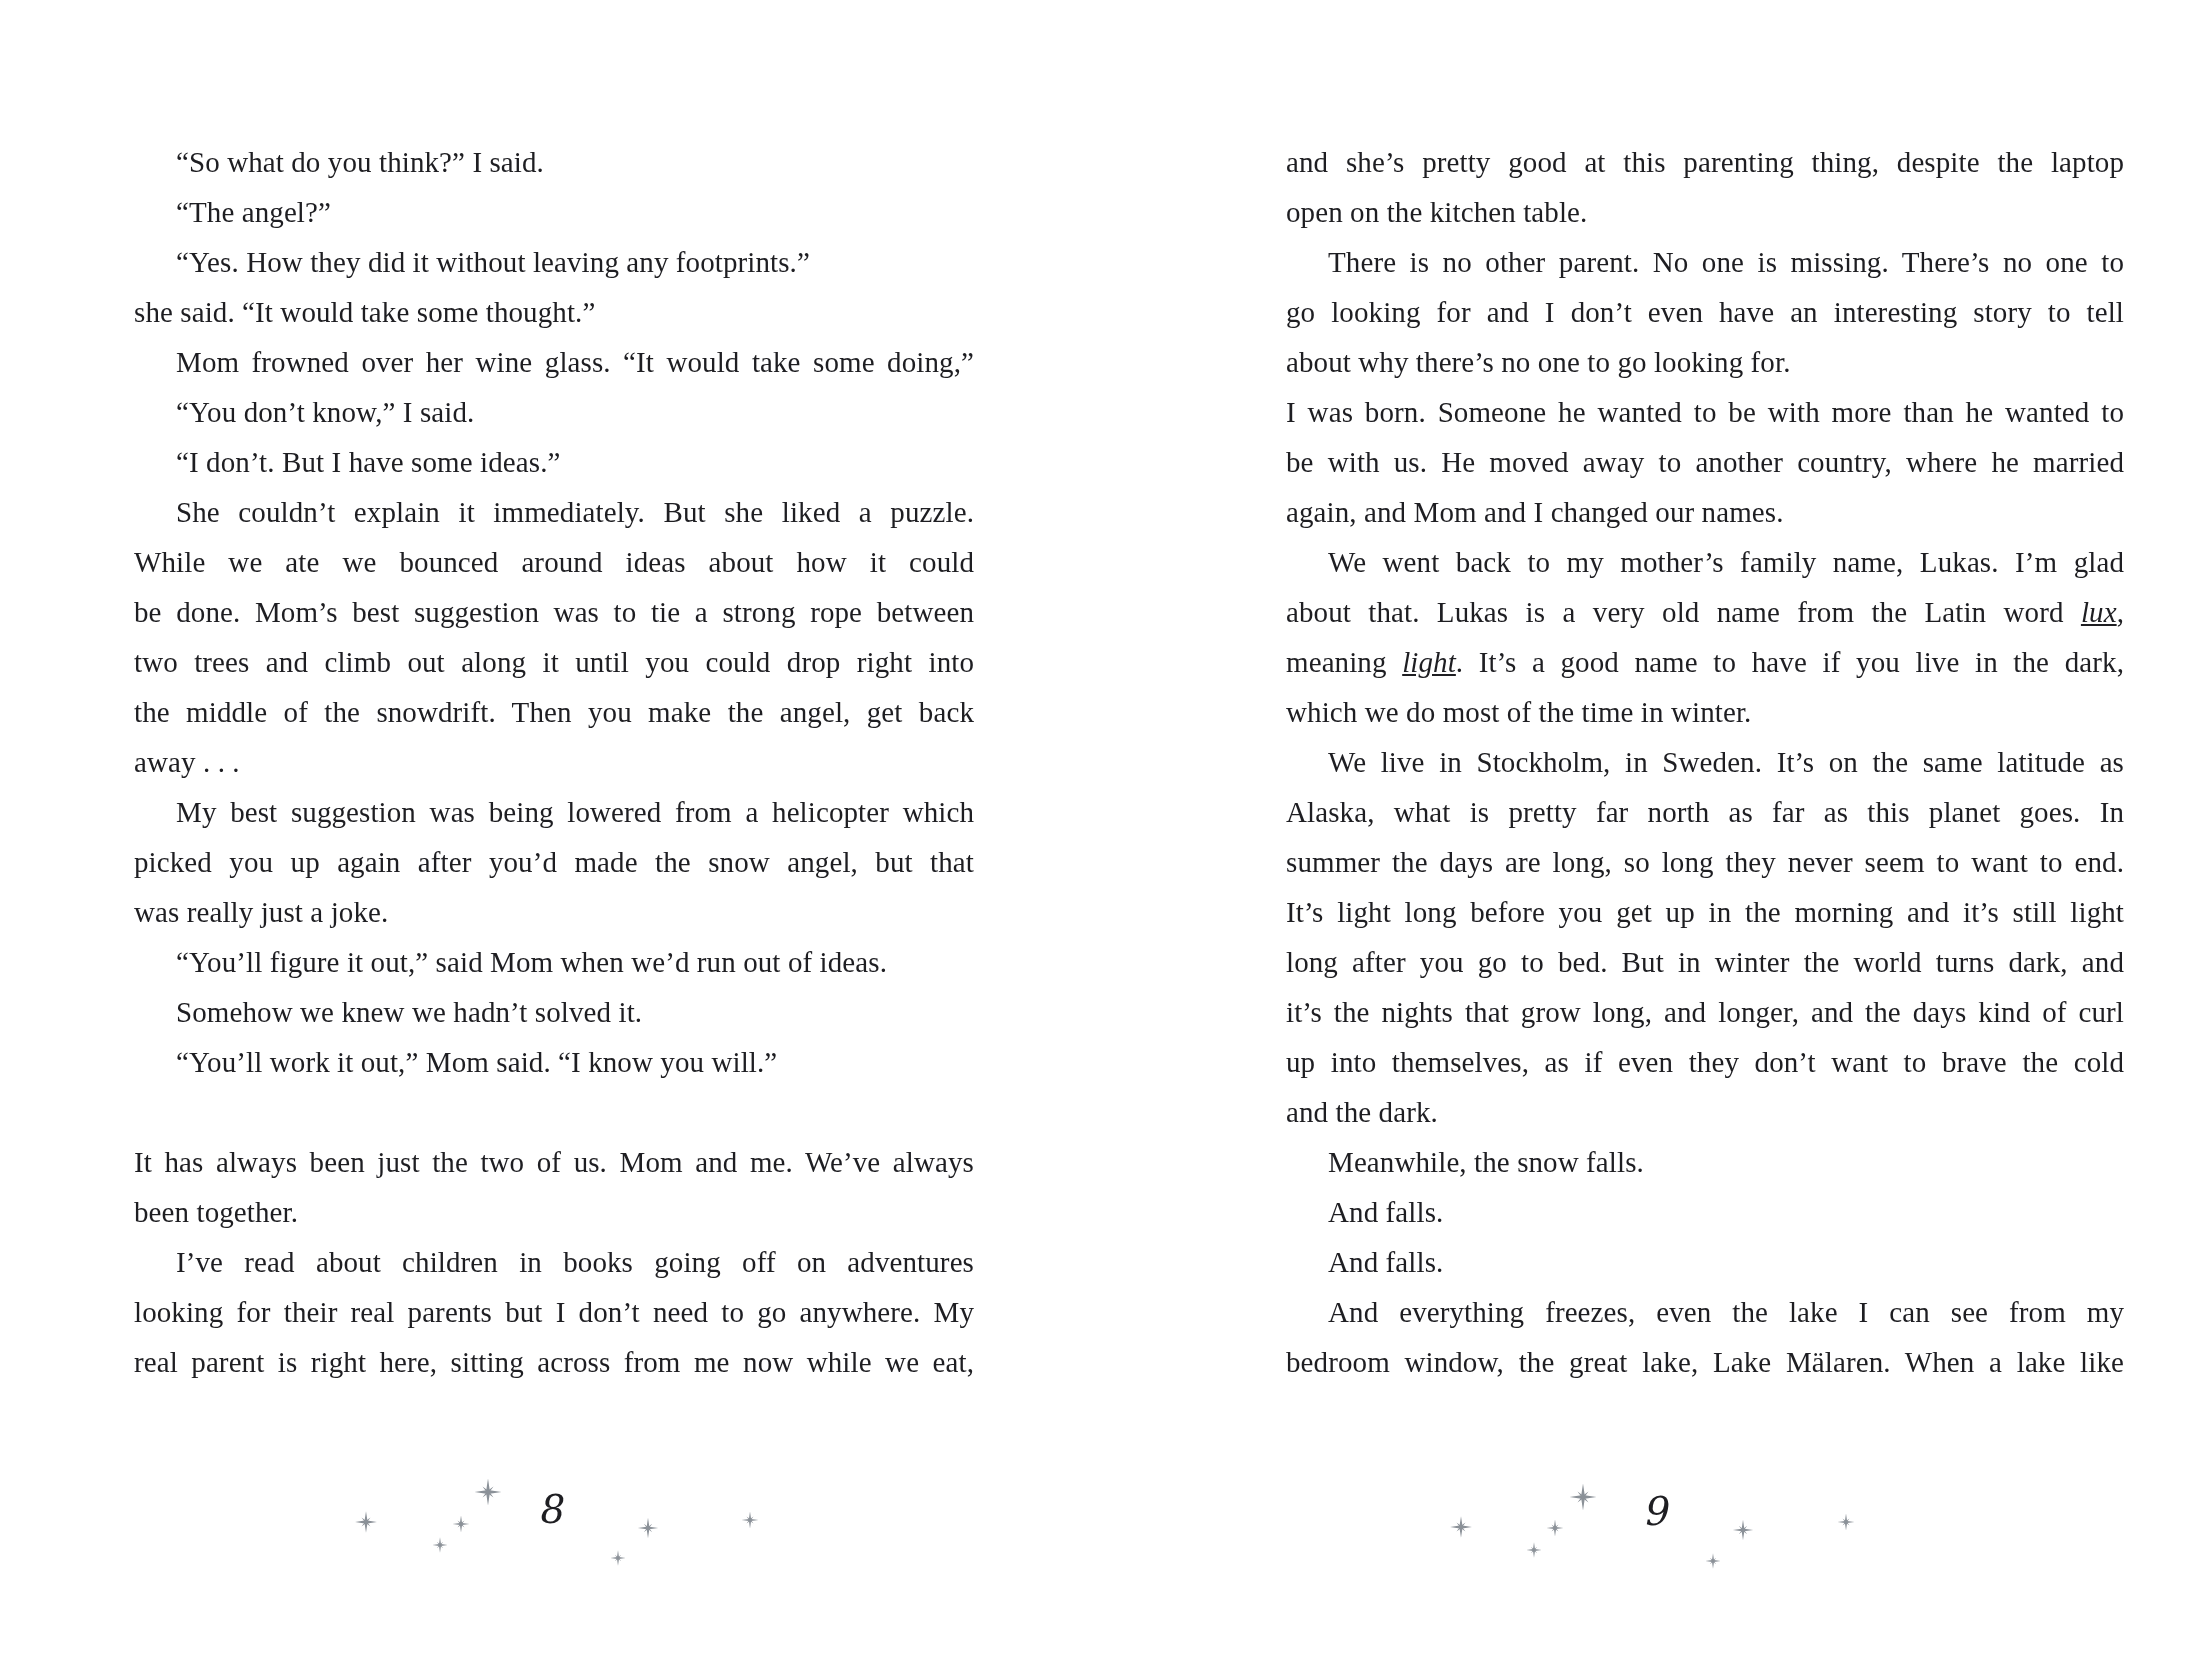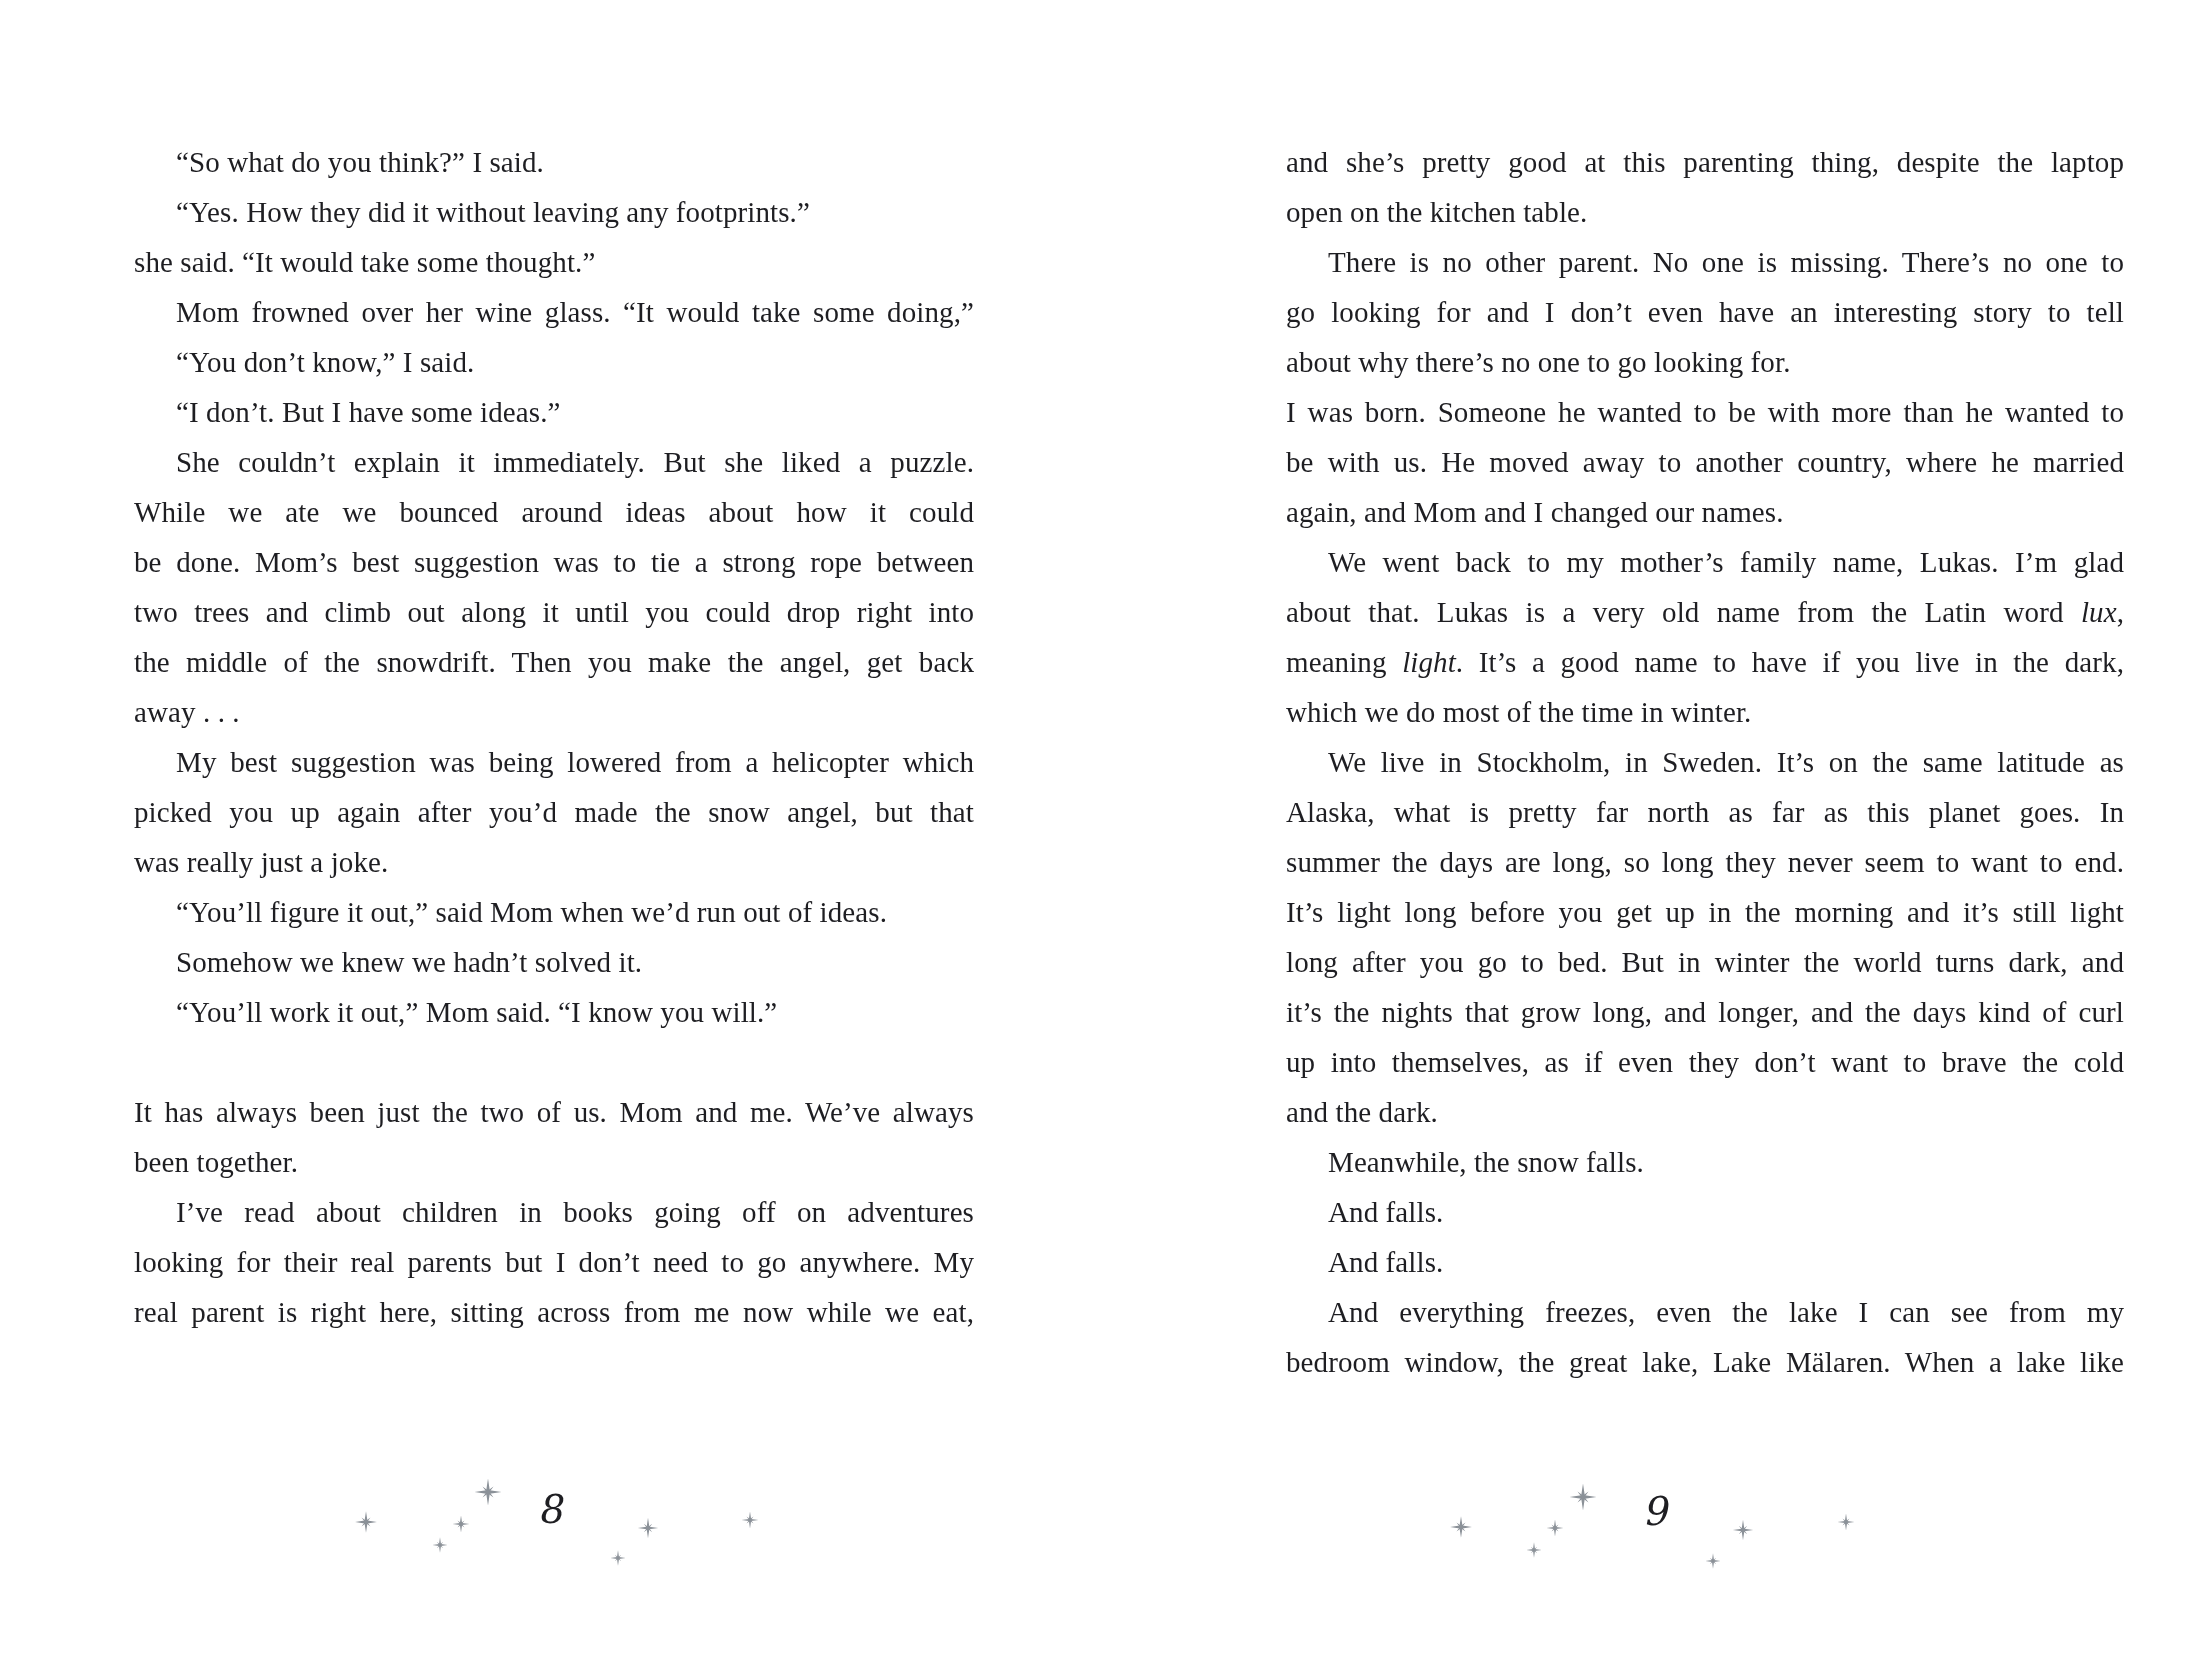--- a/index.html
+++ b/index.html
@@ -19,40 +19,41 @@
   .page.right { left: 1286px; width: 838px; }
   .line {
     height: 50px;
     line-height: 50px;
     font-size: 29px;
     white-space: normal;
     letter-spacing: 0.1px;
   }
   .line.ind { text-indent: 42px; }
   .line.just { text-align: justify; text-align-last: justify; }
-  .line .it { font-style: italic; }
+  .line .it { font-style: italic; text-decoration: underline; }
   .page-number {
     position: absolute;
     transform: translate(-50%, -50%);
     font-family: "DejaVu Serif", serif;
     font-style: italic;
     font-size: 39px;
     color: #1e1e22;
   }
   .sparkle {
     position: absolute;
     transform: translate(-50%, -50%);
   }
 </style>
 </head>
 <body>
 
 <div class="page left">
   <div>
       <div class="line ind"><span>“So what do you think?” I said.</span></div>
+      <div class="line ind"><span>“The angel?”</span></div>
       <div class="line ind"><span>“Yes. How they did it without leaving any footprints.”</span></div>
       <div class="line"><span>she said. “It would take some thought.”</span></div>
       <div class="line just ind"><span>Mom frowned over her wine glass. “It would take some doing,”</span></div>
       <div class="line ind"><span>“You don’t know,” I said.</span></div>
       <div class="line ind"><span>“I don’t. But I have some ideas.”</span></div>
       <div class="line just ind"><span>She couldn’t explain it immediately. But she liked a puzzle.</span></div>
       <div class="line just"><span>While we ate we bounced around ideas about how it could</span></div>
       <div class="line just"><span>be done. Mom’s best suggestion was to tie a strong rope between</span></div>
       <div class="line just"><span>two trees and climb out along it until you could drop right into</span></div>
       <div class="line just"><span>the middle of the snowdrift. Then you make the angel, get back</span></div>

